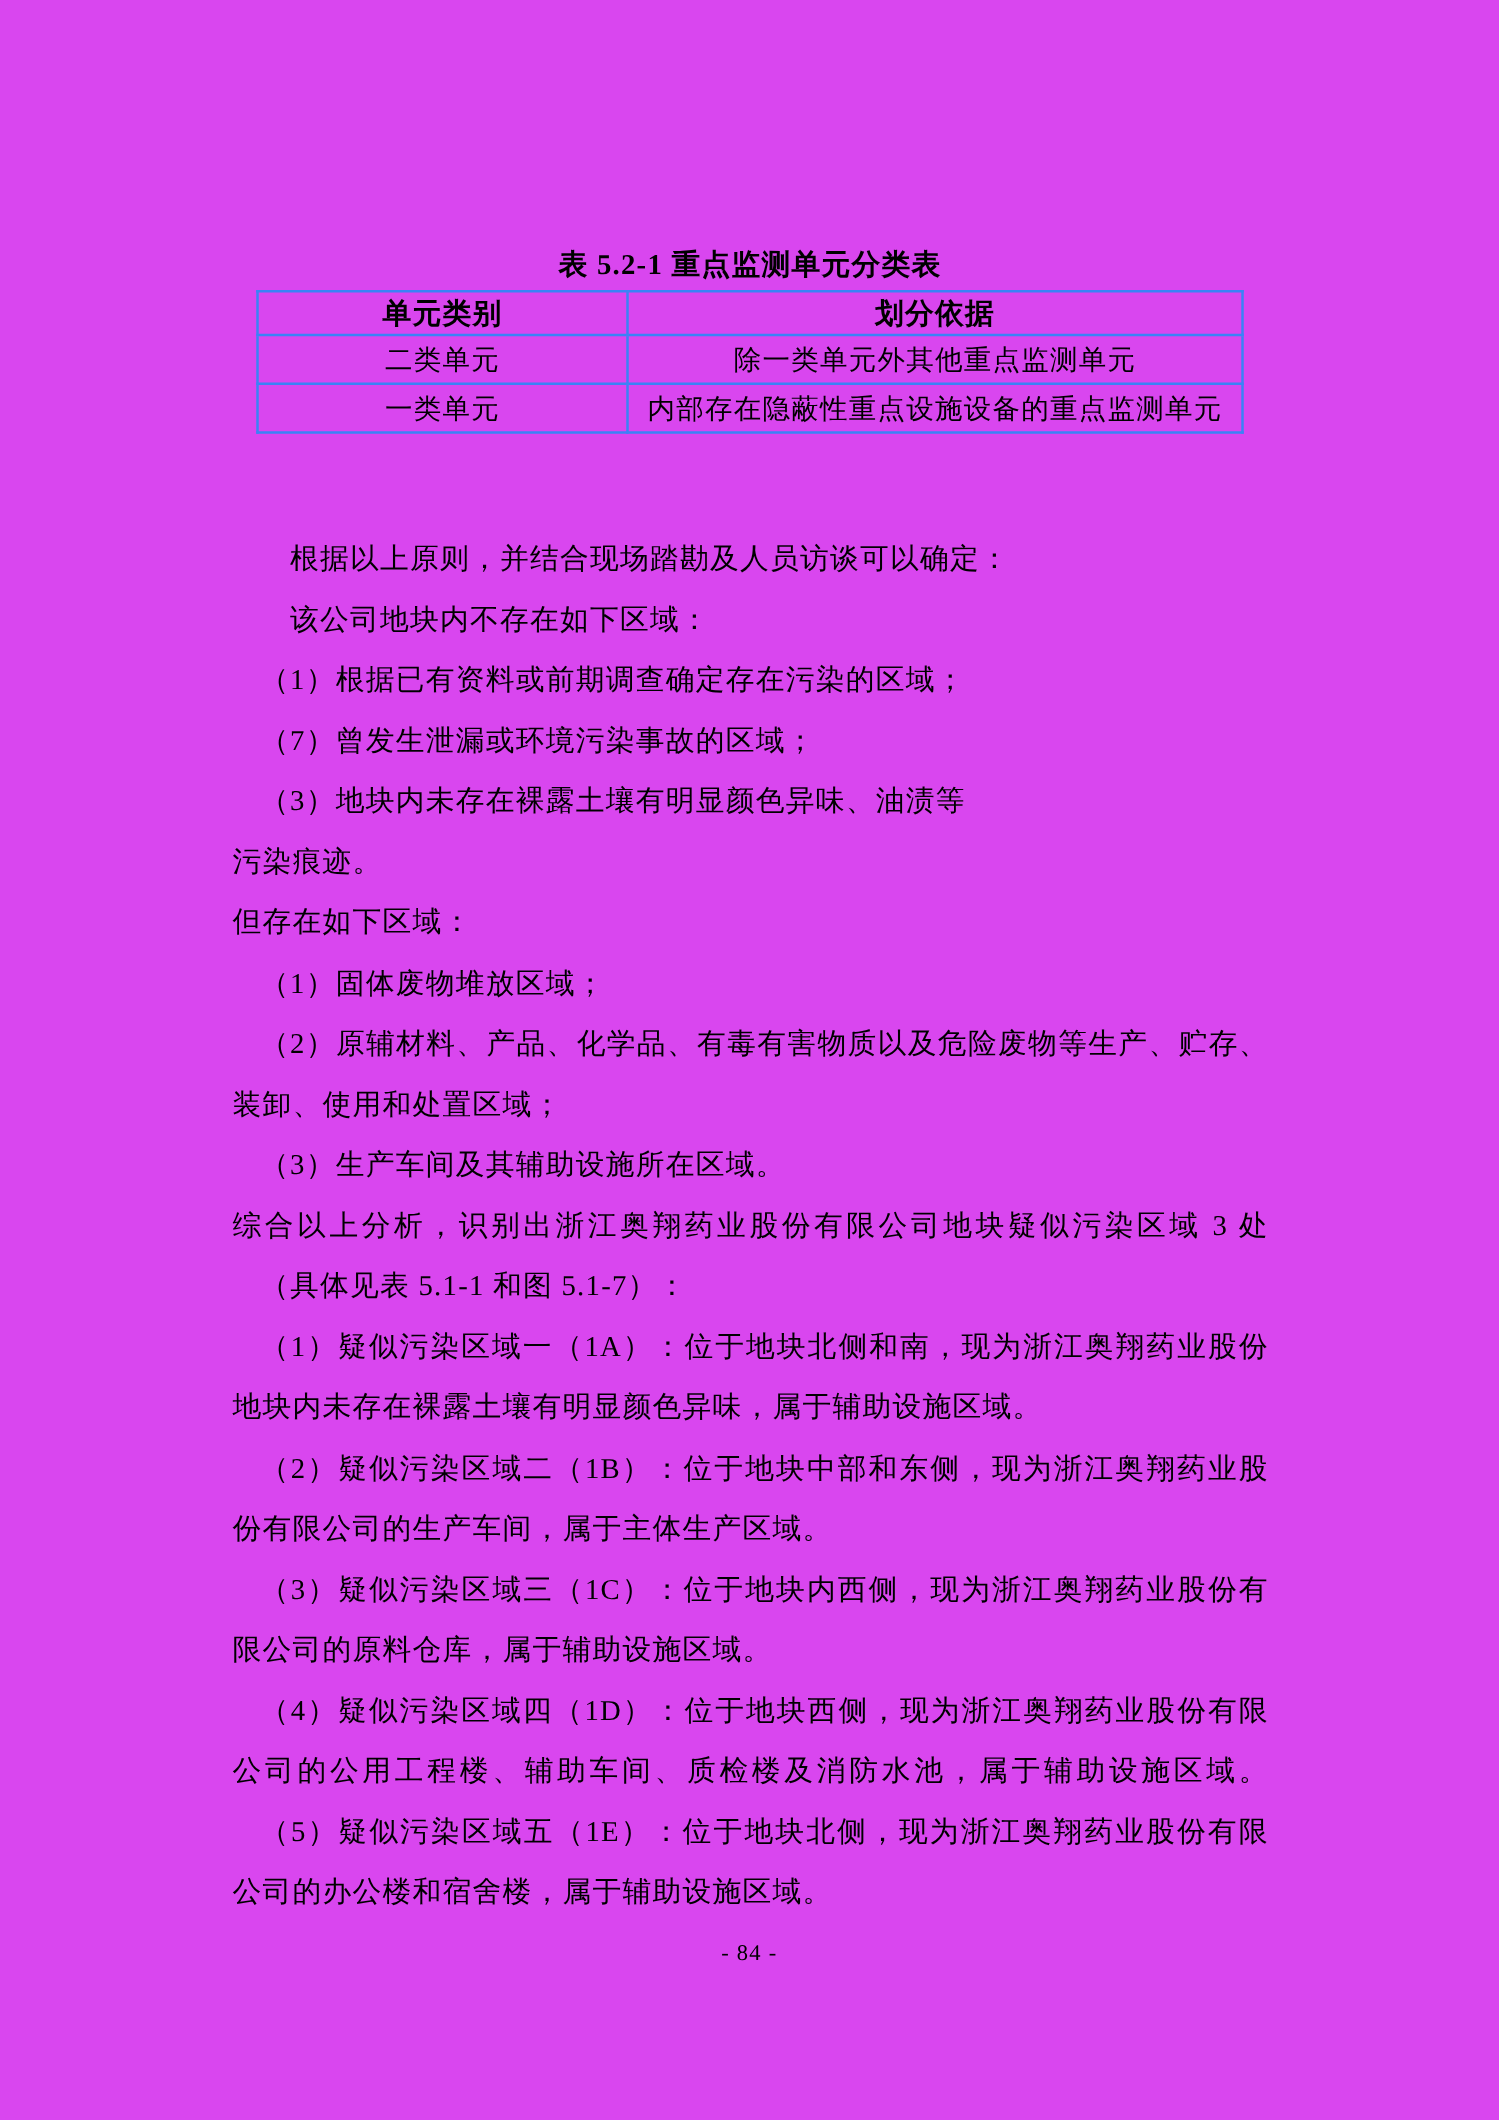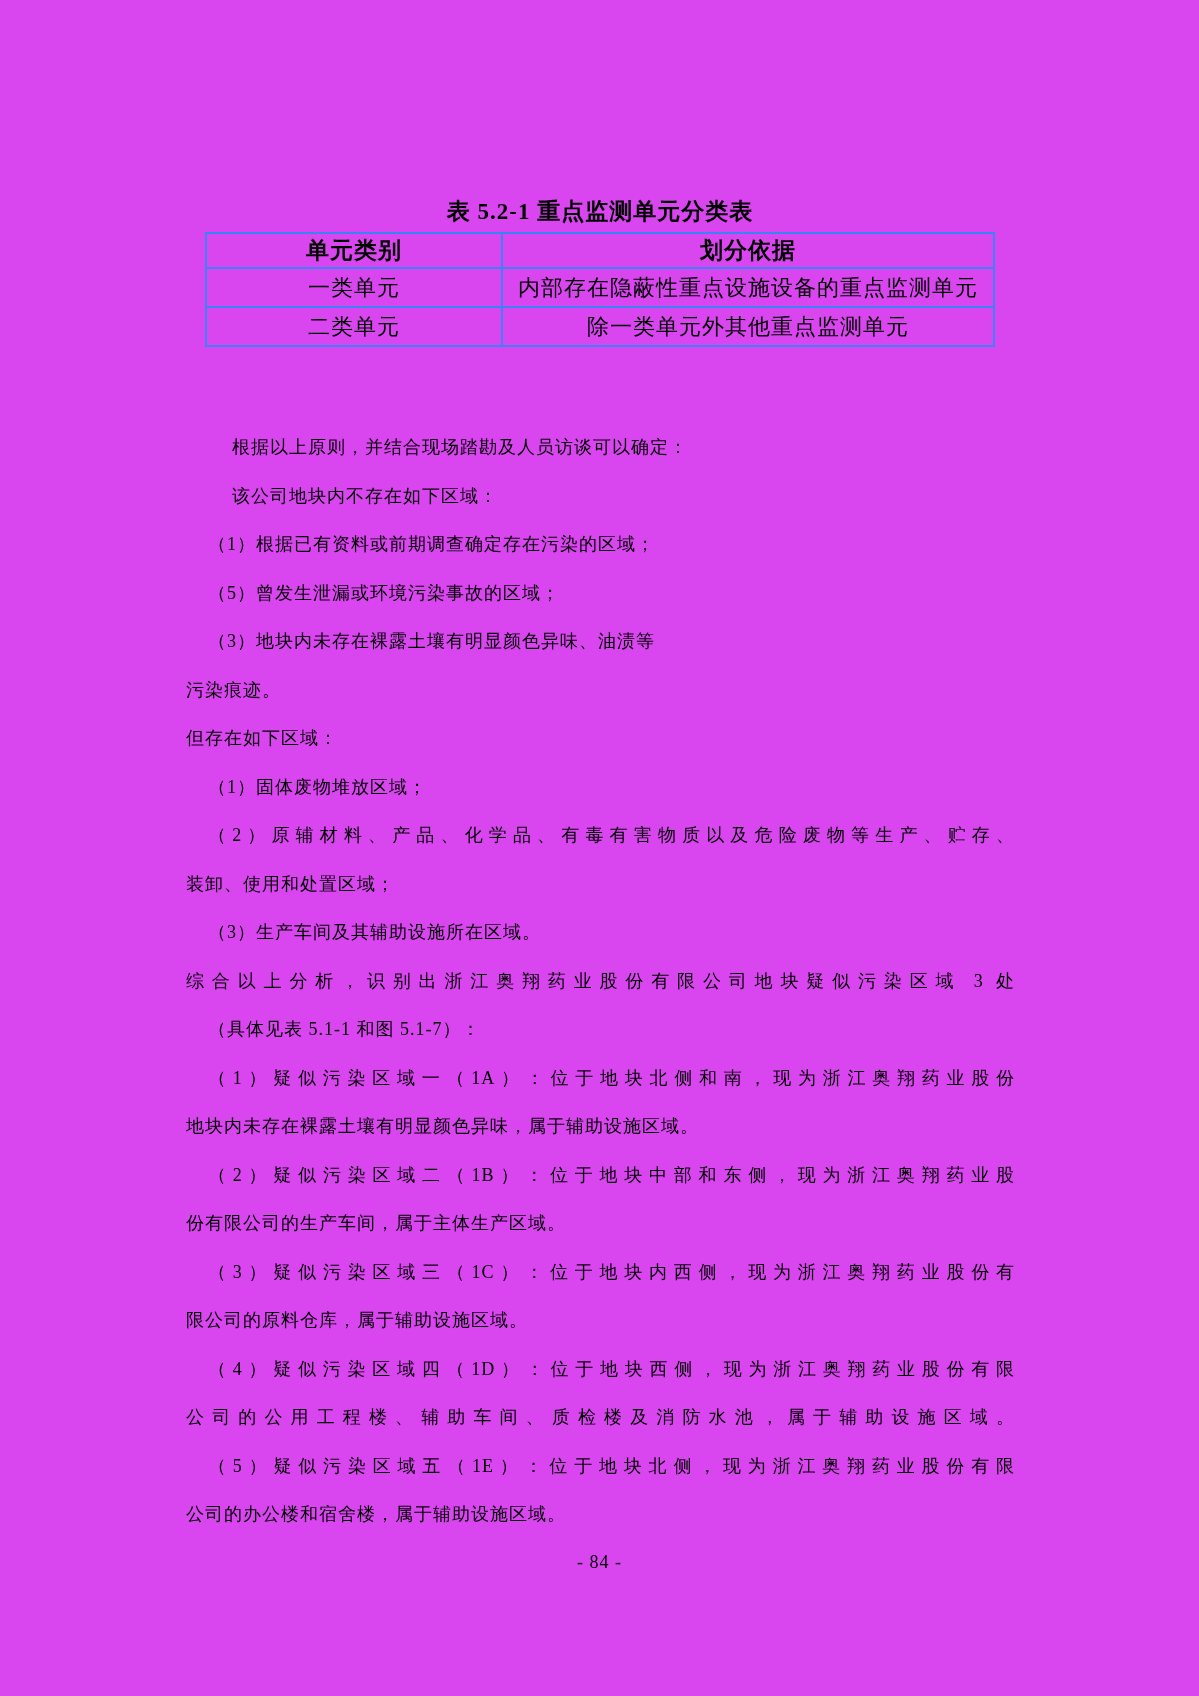--- a/index.html
+++ b/index.html
@@ -54,21 +54,21 @@
     white-space:nowrap;
   }
   .note-line.stretch{
     white-space:normal;
     text-align:justify;
     text-align-last:justify;
   }
   .body-text{
     position:absolute;
     top:423px;left:186px;width:829px;
-    font-size:18px;
+    font-size:23px;
     letter-spacing:1px;
   }
   .body-text .line{
     line-height:48.5px;
     height:48.5px;
     white-space:nowrap;
   }
   .body-text .line.stretch{
     white-space:normal;
     text-align:justify;
@@ -92,35 +92,35 @@
 
   <div class="table-caption">表 5.2-1 重点监测单元分类表</div>
 
   <table class="units-table">
     <tbody>
         <tr>
       <th class="col-1">单元类别</th>
       <th class="col-2">划分依据</th>
     </tr>
     <tr>
+      <td class="col-1">二类单元</td>
+      <td class="col-2">除一类单元外其他重点监测单元</td>
+    </tr>
+    <tr>
       <td class="col-1">一类单元</td>
       <td class="col-2">内部存在隐蔽性重点设施设备的重点监测单元</td>
-    </tr>
-    <tr>
-      <td class="col-1">二类单元</td>
-      <td class="col-2">除一类单元外其他重点监测单元</td>
     </tr>
   </tbody>
     </table>
 
   <div class="body-text">
       <div class="line indent-2">根据以上原则，并结合现场踏勘及人员访谈可以确定：</div>
       <div class="line indent-2">该公司地块内不存在如下区域：</div>
       <div class="line indent-1">（1）根据已有资料或前期调查确定存在污染的区域；</div>
-      <div class="line indent-1">（5）曾发生泄漏或环境污染事故的区域；</div>
+      <div class="line indent-1">（7）曾发生泄漏或环境污染事故的区域；</div>
       <div class="line indent-1">（3）地块内未存在裸露土壤有明显颜色异味、油渍等</div>
       <div class="line indent-0">污染痕迹。</div>
       <div class="line indent-0">但存在如下区域：</div>
       <div class="line indent-1">（1）固体废物堆放区域；</div>
       <div class="line indent-1 stretch">（2）原辅材料、产品、化学品、有毒有害物质以及危险废物等生产、贮存、</div>
       <div class="line indent-0">装卸、使用和处置区域；</div>
       <div class="line indent-1">（3）生产车间及其辅助设施所在区域。</div>
       <div class="line indent-0 stretch">综合以上分析，识别出浙江奥翔药业股份有限公司地块疑似污染区域 3 处</div>
       <div class="line indent-1">（具体见表 5.1-1 和图 5.1-7）：</div>
       <div class="line indent-1 stretch">（1）疑似污染区域一（1A）：位于地块北侧和南，现为浙江奥翔药业股份</div>

